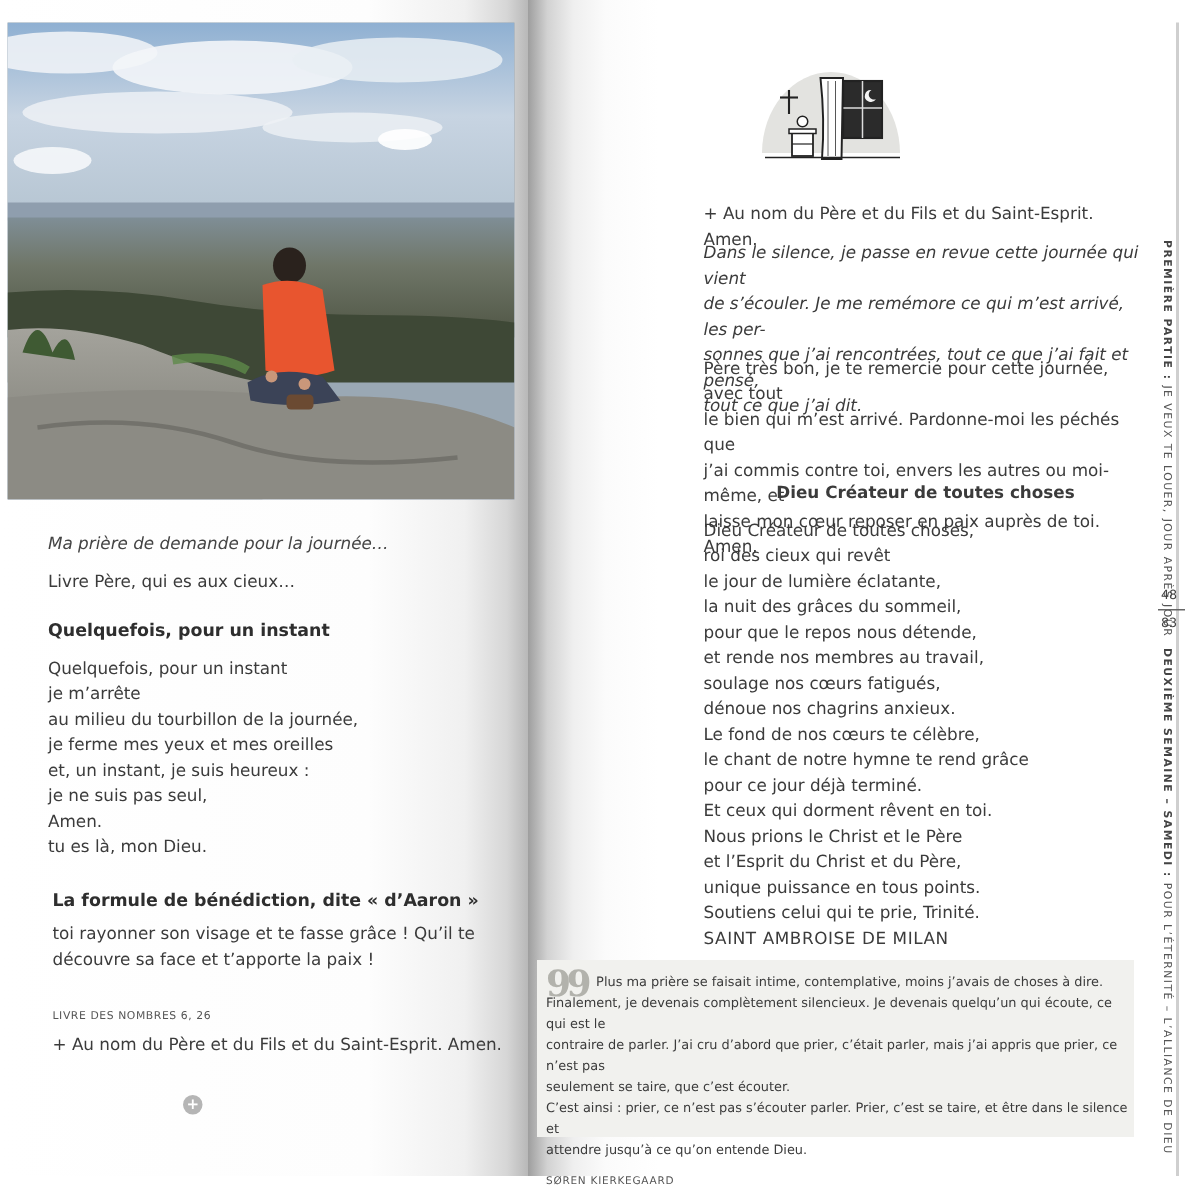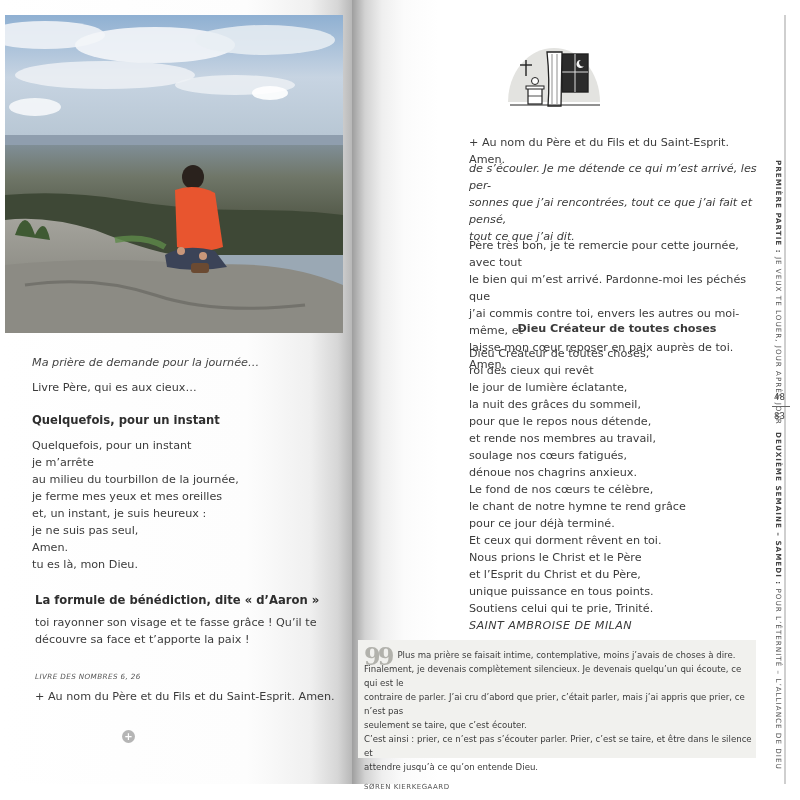--- a/index.html
+++ b/index.html
@@ -15,21 +15,21 @@
     }
     .photo {
       position: absolute; left: 5px; top: 15px; width: 338px; height: 318px; overflow: hidden;
       background: #9aa8b4;
     }
     .photo svg { display: block; width: 100%; height: 100%; }
 
     .lp-text { position: absolute; left: 32px; width: 290px; font-size: 11.2px; line-height: 17px; color: #3b3b3b; }
     .it { font-style: italic; color: #444; }
     .h { font-weight: bold; font-size: 11.6px; color: #2e2e2e; }
-    .src { font-size: 7.2px; letter-spacing: 0.4px; color: #555; text-transform: uppercase; font-style: italic; }
+    .src { font-size: 7.2px; letter-spacing: 0.4px; color: #555; text-transform: uppercase; }
 
     .cross-dot {
       position: absolute; left: 122px; top: 730px; width: 13px; height: 13px; border-radius: 50%;
       background: #b5b5b5; display: flex; align-items: center; justify-content: center;
     }
     .cross-dot span { color: #fff; font-size: 10px; line-height: 10px; font-weight: bold; }
 
     
     .page-right {
       position: absolute; left: 352px; top: 0; width: 432px; height: 784px;
@@ -155,21 +155,22 @@
     <rect x="24" y="48" width="14" height="16" fill="#ffffff" stroke="#222" stroke-width="1.2"></rect>
     <line x1="24" y1="56" x2="38" y2="56" stroke="#222" stroke-width="0.8"></line>
     <rect x="22" y="46" width="18" height="3" fill="#ffffff" stroke="#222" stroke-width="1"></rect>
     <circle cx="31" cy="41" r="3.5" fill="#ffffff" stroke="#222" stroke-width="1"></circle>
     <line x1="6" y1="65" x2="96" y2="65" stroke="#222" stroke-width="1"></line>
   </svg>
 
   <div class="rp-text" style="top:134px;">+ Au nom du Père et du Fils et du Saint-Esprit. Amen.</div>
 
   <div class="rp-text it" style="top:160px;">
-    <div>de s’écouler. Je me détende ce qui m’est arrivé, les per-</div>
+    <div>Dans le silence, je passe en revue cette journée qui vient</div>
+    <div>de s’écouler. Je me remémore ce qui m’est arrivé, les per-</div>
     <div>sonnes que j’ai rencontrées, tout ce que j’ai fait et pensé,</div>
     <div>tout ce que j’ai dit.</div>
   </div>
 
   <div class="rp-text" style="top:237px;">
     <div>Père très bon, je te remercie pour cette journée, avec tout</div>
     <div>le bien qui m’est arrivé. Pardonne-moi les péchés que</div>
     <div>j’ai commis contre toi, envers les autres ou moi-même, et</div>
     <div>laisse mon cœur reposer en paix auprès de toi. Amen.</div>
   </div>

